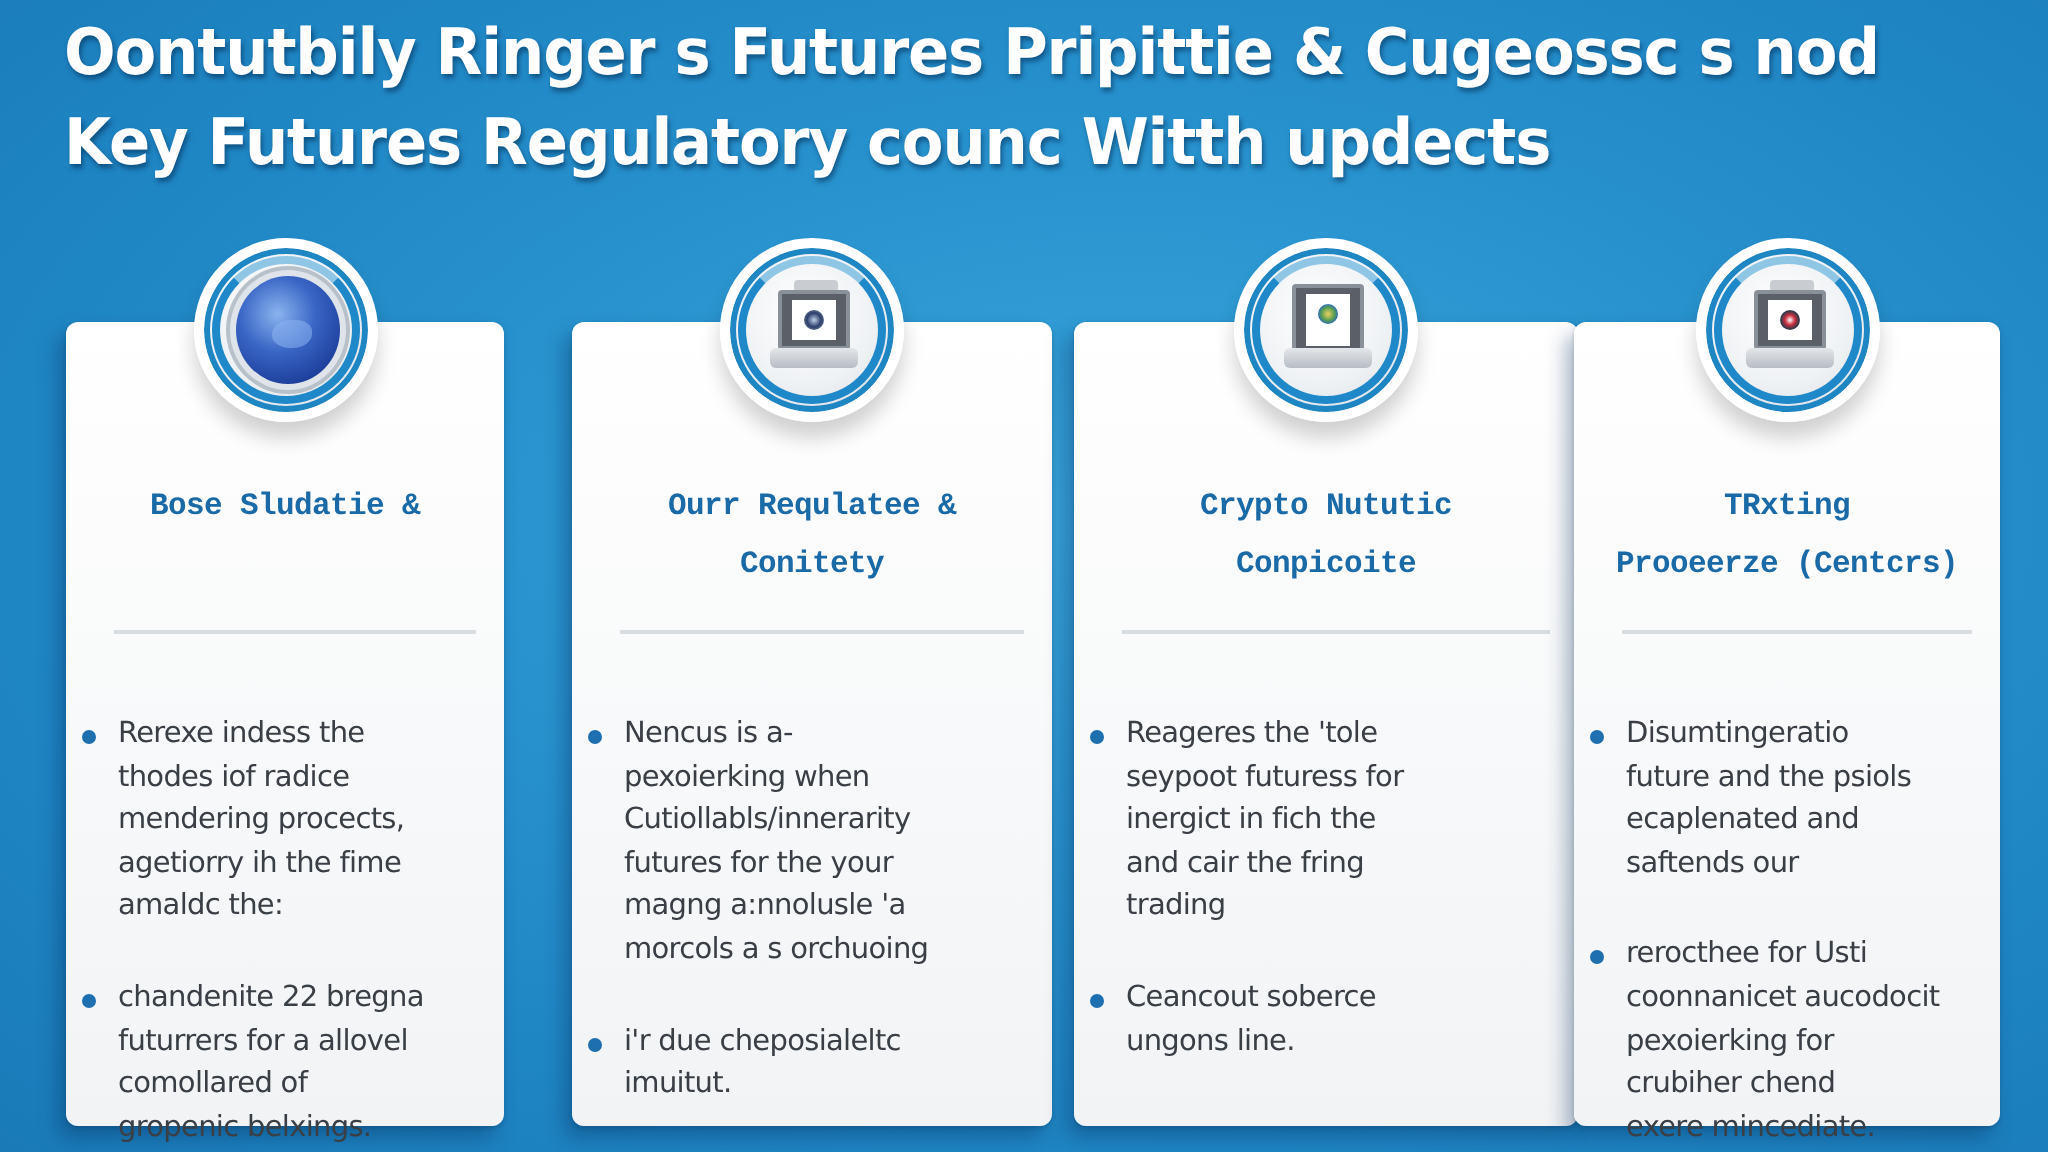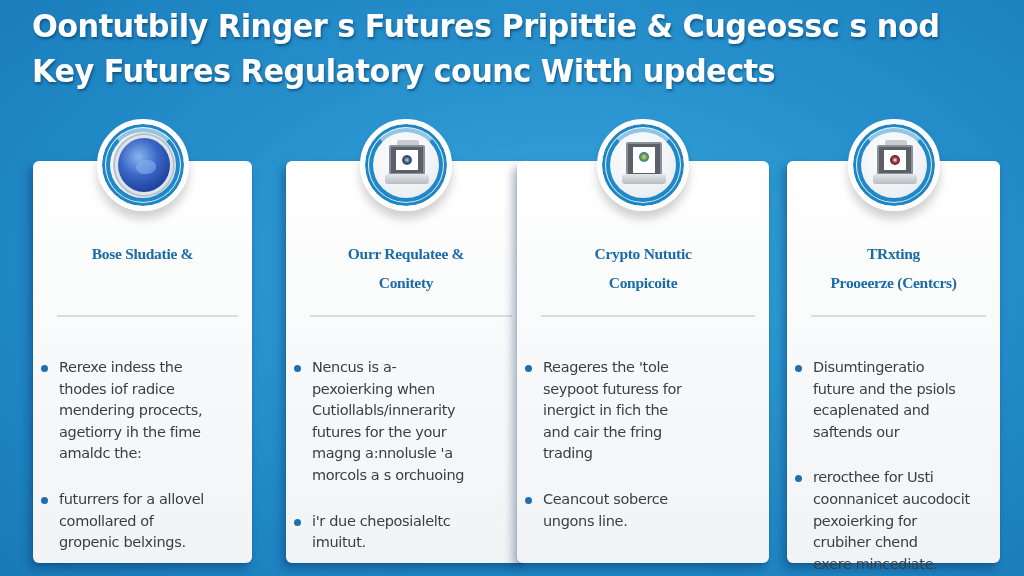--- a/index.html
+++ b/index.html
@@ -88,21 +88,21 @@
       background: radial-gradient(circle, #f0d060 0%, #5aa050 45%, #2e6fb0 70%, #fff 100%);
     }
     .machine.red .screen .dot {
       background: radial-gradient(circle, #ffffff 0%, #cc3040 35%, #303848 65%, #a0a8b4 100%);
     }
     .card-title {
       position: absolute;
       left: 0; right: 0; top: 78px;
       text-align: center;
       color: #1b6aa8;
-      font-family: Liberation Serif, serif;
+      font-family: Liberation Mono, monospace;
       font-weight: bold;
       font-size: 15.5px;
       line-height: 29px;
       letter-spacing: -0.3px;
     }
     .card-title span { display: block; }
     .divider {
       position: absolute;
       left: 24px; right: 14px; top: 154px;
       height: 2px; background: #d8dde2;
@@ -154,20 +154,21 @@
         <span>Rerexe indess the</span>
         <span>thodes iof radice</span>
         <span>mendering procects,</span>
         <span>agetiorry ih the fime</span>
         <span>amaldc the:</span>
       </div>
     </li>
     <li>
       <span class="bullet-dot"></span>
       <div class="bullet-text">
+        <span>chandenite 22 bregna</span>
         <span>futurrers for a allovel</span>
         <span>comollared of</span>
         <span>gropenic belxings.</span>
       </div>
     </li>
   </ul>
 </div>
 
 <div class="card" style="left:286px; width:240px;">
   <div class="icon-wrap">
@@ -202,21 +203,21 @@
     <li>
       <span class="bullet-dot"></span>
       <div class="bullet-text">
         <span>i'r due cheposialeltc</span>
         <span>imuitut.</span>
       </div>
     </li>
   </ul>
 </div>
 
-<div class="card" style="left:517px; width:252px;">
+<div class="card" style="left:537px; width:252px;">
   <div class="icon-wrap">
     <div class="icon-ring"></div>
     <div class="machine tall">
       <div class="screen">
           <div class="inner">
             <div class="dot"></div>
           </div>
         </div>
       <div class="base"></div>
     </div>

